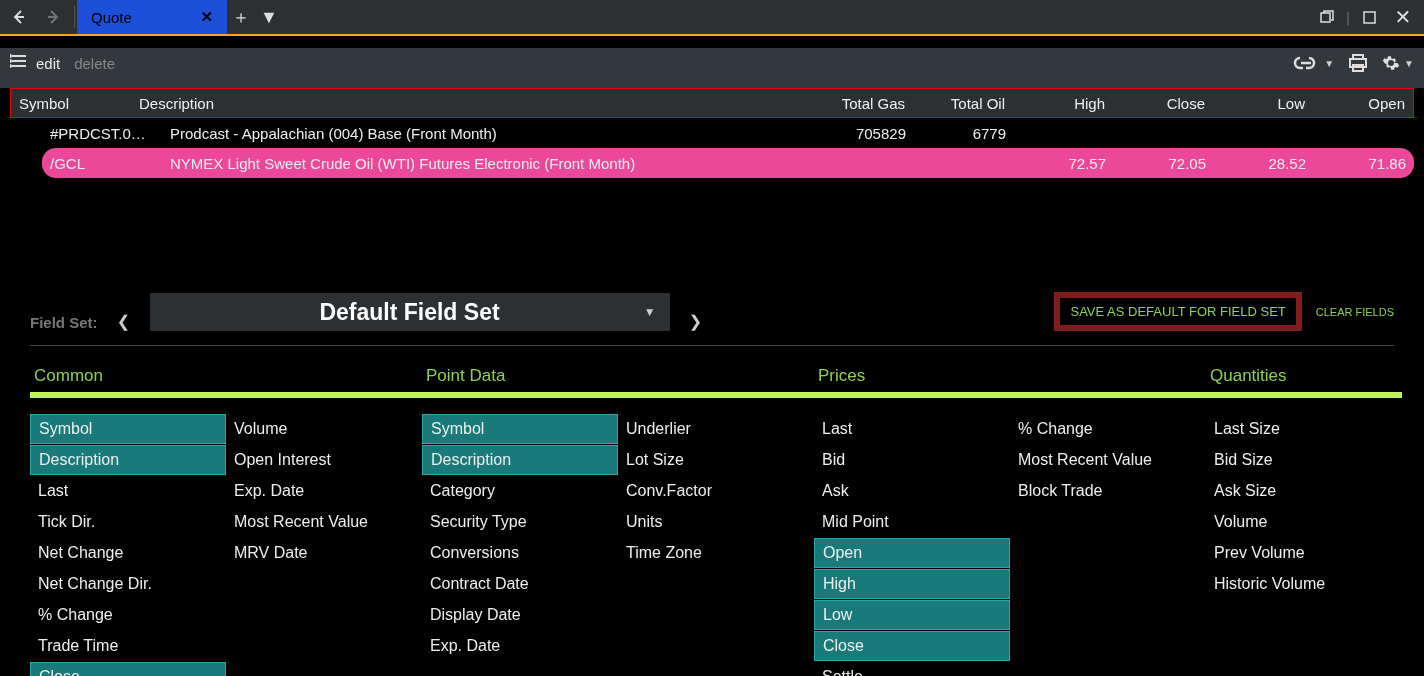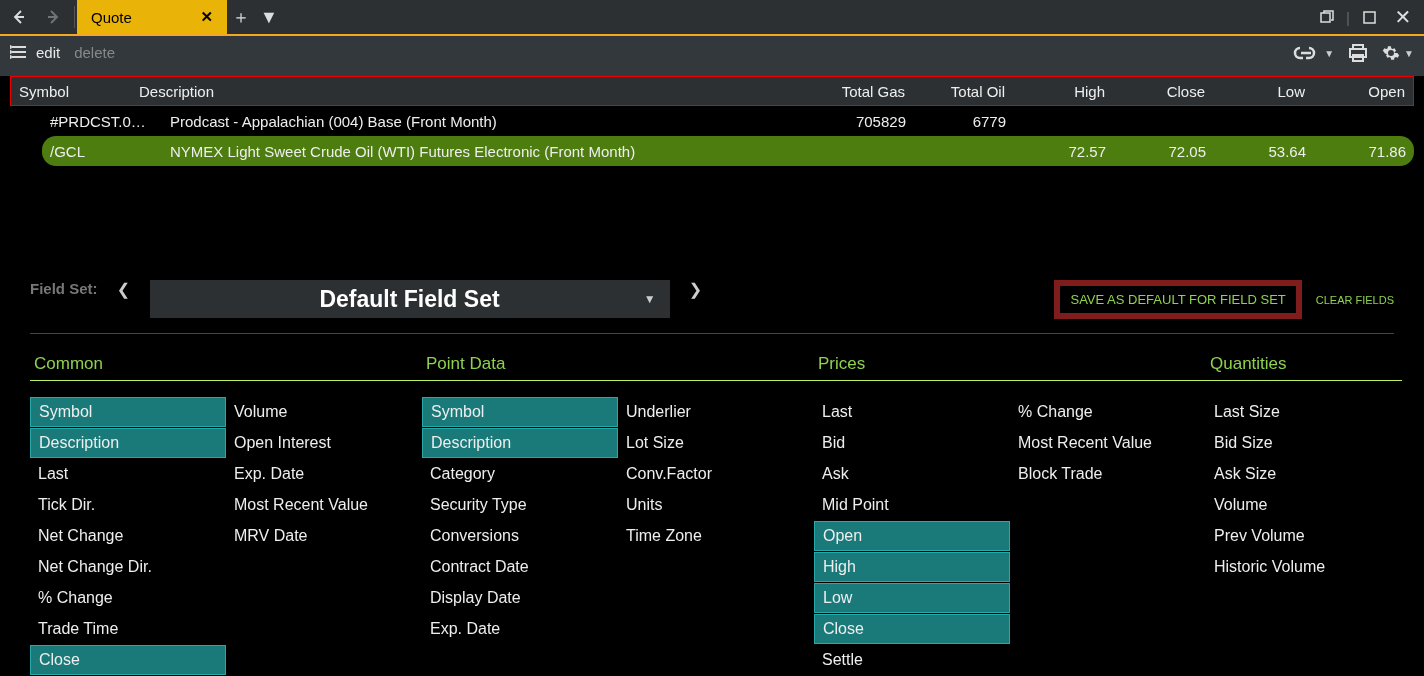--- a/index.html
+++ b/index.html
@@ -20,33 +20,34 @@
     align-items: stretch;
     border-bottom: 2px solid #f5a623;
   }
   .titlebar .nav-arrows { display:flex; align-items:center; padding:0 6px; }
   .titlebar .nav-arrows .arrow, .titlebar .icon-btn {
     width: 30px; display:flex; align-items:center; justify-content:center;
     color:#ddd; cursor:pointer; font-size:18px;
   }
   .titlebar .divider { width:1px; background:#555; margin:6px 2px; }
   .tab {
-    background:#eab308; color:#000; display:flex; align-items:center;
+    background:#1d4ed8; color:#000; display:flex; align-items:center;
     padding:0 14px; min-width:150px;
   }
   .tab .close { margin-left:auto; font-weight:bold; cursor:pointer; }
   .tab-extra { display:flex; align-items:center; }
   .tab-extra .plus, .tab-extra .caret { width:28px; display:flex; align-items:center; justify-content:center; color:#ddd; cursor:pointer; font-size:18px;}
   .titlebar .right { margin-left:auto; display:flex; align-items:center; padding:0 6px; gap:4px;}
   .titlebar .right .icon-btn svg, .toolbar .right .icon-btn svg { display:block; }
 
   
   .toolbar {
-    height: 40px; background:#33383c; display:flex; align-items:flex-start; padding:8px 10px;
+    height: 40px; background:#33383c; display:flex; align-items:flex-end; padding:16px 10px;
     color:#ccc;
+    margin-top:12px;
   }
   .toolbar .menu-icon { margin-right:8px; cursor:pointer; }
   .toolbar .edit { color:#e8e8e8; margin-right:14px; cursor:pointer; }
   .toolbar .delete { color:#888; cursor:pointer; }
   .toolbar .right { margin-left:auto; display:flex; align-items:center; gap:14px; }
   .toolbar .icon-btn { cursor:pointer; display:flex; align-items:center; gap:4px; }
 
   
   .table-wrap { padding:0 10px; background:#000; }
   .table-head {
@@ -54,47 +55,47 @@
     border:1px solid #e00; background:#2c3033; position:relative;
   }
   .th { padding:0 8px; color:#eee; font-size:15px; }
   .col-sym { width:120px; }
   .col-desc { flex:1; }
   .col-num { width:100px; text-align:right; }
   .col-num.w { width:100px; }
   .tr {
     display:flex; align-items:center; height:30px; padding:0; background:#000; color:#eee;margin-left:32px;
   }
-  .tr.alt { background:#4d7c0f;border-radius:14px; }
+  .tr.alt { background:#ec4899;border-radius:14px; }
   .td { padding:0 8px; font-size:15px; white-space:nowrap; overflow:hidden; text-overflow:ellipsis;}
   .td.num { text-align:right; }
 
   
   .fieldset-wrap { padding: 14px 30px 10px 30px; background:#000; }
-  .fieldset-bar { display:flex; align-items:flex-start; gap:14px; }
+  .fieldset-bar { display:flex; align-items:flex-end; gap:14px; }
   .fieldset-label { color:#777; font-weight:bold; }
   .fs-arrow { color:#ccc; cursor:pointer; font-size:16px; width:24px; text-align:center; }
   .fs-select {
     flex:0 0 520px; height:38px; background:#2c3033; display:flex; align-items:center;
     justify-content:center; position:relative; cursor:pointer;
   }
   .fs-select .caret { position:absolute; right:14px; color:#ccc; font-size:12px; }
   .fs-select .label { color:#fff; font-weight:bold; font-size:23px; }
   .fs-actions { margin-left:auto; display:flex; align-items:center; gap:14px;}
   .save-default {
     border:6px solid #7f1d1d; color:#8fd14f; padding:6px 10px; font-size:13px; cursor:pointer;
   }
   .clear-fields { color:#8fd14f; font-size:11px; cursor:pointer; }
   .fs-hr { border:none; border-top:1px solid #444; margin-top:14px; }
 
   
   .groups { display:flex; padding:4px 30px 20px 30px; gap:0; background:#000; }
   .group { }
   .group-title {
-    color:#8fd14f; font-size:17px; padding:6px 0 6px 4px; border-bottom:1px solid #bef264;
+    color:#8fd14f; font-size:17px; padding:6px 0 6px 4px; border-bottom:6px solid #bef264;
   }
   .cols { display:flex; margin-top:16px; }
   .col-list { width:196px; display:flex; flex-direction:column; gap:1px; }
   .item {
     height:30px; display:flex; align-items:center; padding:0 8px; cursor:pointer; color:#eee;
     font-size:16px;
   }
   .item.selected { background:#1a7a7a; border:1px solid #2aa7a7; }
 
   .caret-tiny { font-size:10px; }
@@ -198,21 +199,21 @@
         <div class="td col-num num"></div>
         <div class="td col-num num"></div>
       </div>
       <div class="tr alt">
         <div class="td col-sym">/GCL</div>
         <div class="td col-desc">NYMEX Light Sweet Crude Oil (WTI) Futures Electronic (Front Month)</div>
         <div class="td col-num num"></div>
         <div class="td col-num num"></div>
         <div class="td col-num num">72.57</div>
         <div class="td col-num w num">72.05</div>
-        <div class="td col-num num">53.64</div>
+        <div class="td col-num num">28.52</div>
         <div class="td col-num num">71.86</div>
       </div>
     </div>
   <div style="height:100px;background:#000"></div>
 </div>
 
 <div class="fieldset-wrap">
   <div class="fieldset-bar">
     <span class="fieldset-label">Field Set:</span>
     <span class="fs-arrow">❮</span>

